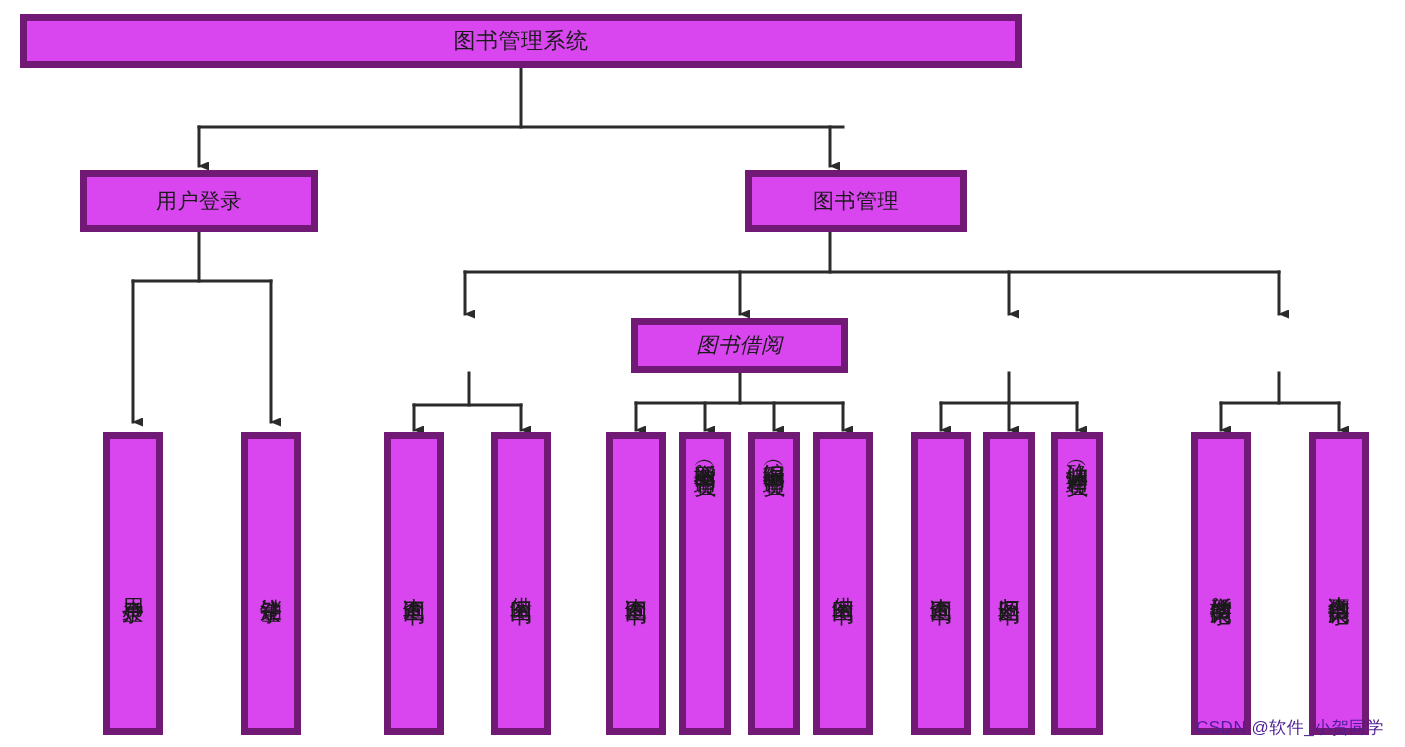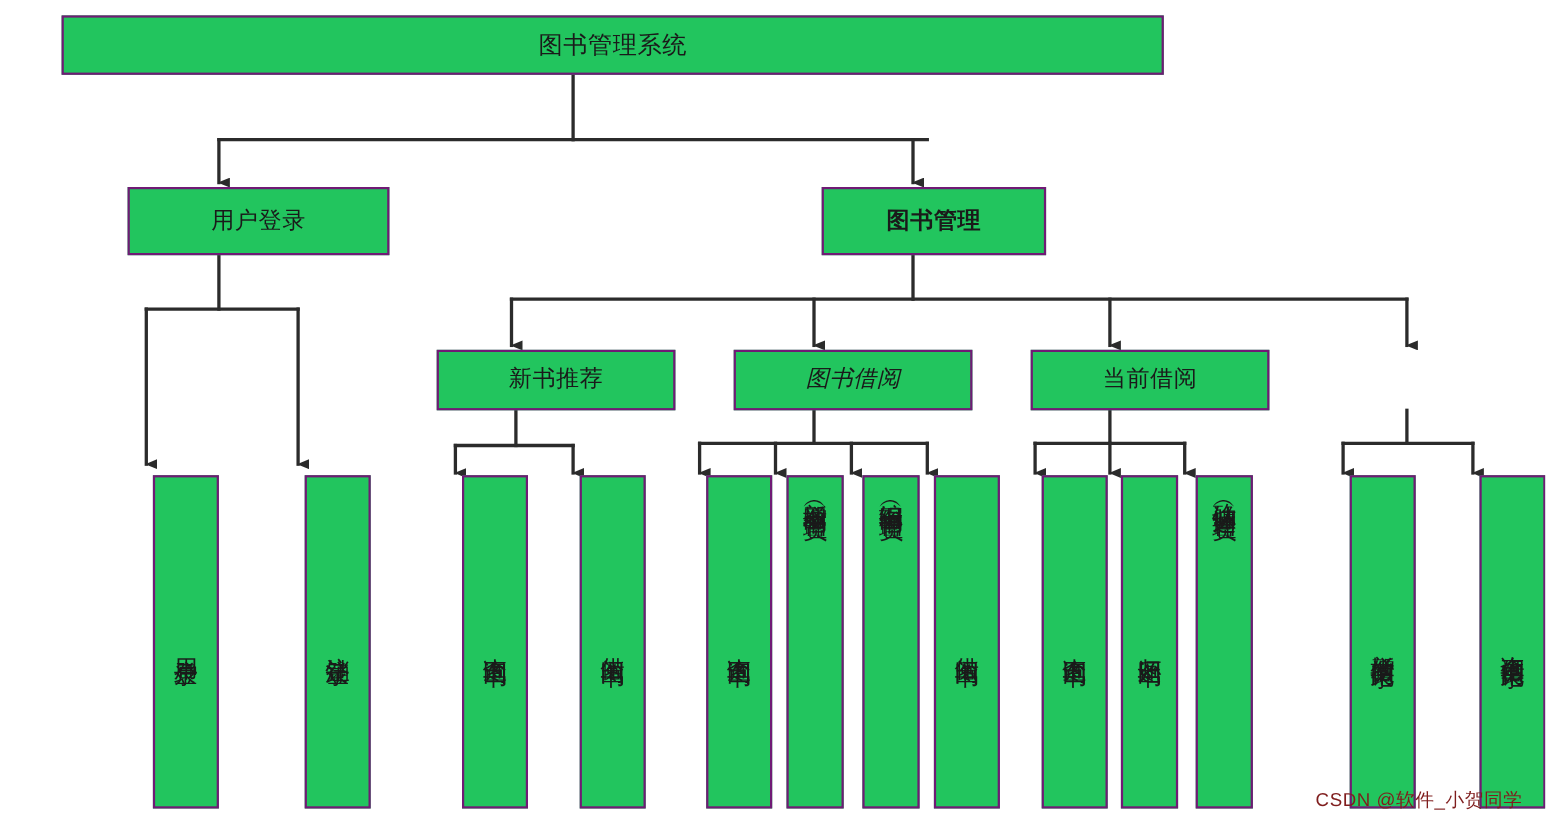--- a/index.html
+++ b/index.html
@@ -22,28 +22,27 @@
     position: absolute;
     left: 0;
     top: 0;
     width: 1405px;
     height: 747px;
     pointer-events: none;
   }
   .node {
     position: absolute;
     box-sizing: border-box;
-    background: #22c55e;
-    border: 2px solid #701a75;
+    background: #d946ef;
+    border: 7px solid #701a75;
     display: flex;
     align-items: center;
     justify-content: center;
     color: #1a1a1a;
     z-index: 2;
-    margin-left: 36px;
   }
   .node-label {
     display: block;
     text-align: center;
     line-height: 1.08;
     white-space: pre;
   }
   
   .node.h .node-label {
     font-size: 21px;
@@ -66,21 +65,21 @@
     letter-spacing: 2px;
   }
   
   .node.v.center {
     align-items: center;
     padding-top: 0;
   }
   .watermark {
     position: absolute;
     font-size: 17px;
-    color: #7f1d1d;
+    color: #4c1d95;
     letter-spacing: 0.5px;
     white-space: nowrap;
     z-index: 5;
     user-select: none;
   }
 </style>
 </head>
 <body>
 
 <div id="diagram-root">
@@ -136,35 +135,29 @@
   </svg>
 
   <div class="node h root" style="left:20px; top:14px; width:1002px; height:54px;">
     <span class="node-label">图书管理系统</span>
   </div>
 
   <div class="node h" style="left:80px; top:170px; width:238px; height:62px;">
     <span class="node-label">用户登录</span>
   </div>
 
-  <div class="node h" style="left:711px; top:170px; width:204px; height:62px;font-weight:bold;">
+  <div class="node h" style="left:745px; top:170px; width:222px; height:62px;">
     <span class="node-label">图书管理</span>
   </div>
 
-  <div class="node h" style="left:361px; top:318px; width:217px; height:55px;">
-    <span class="node-label">新书推荐</span>
-  </div>
 
   <div class="node h" style="left:631px; top:318px; width:217px; height:55px;font-style:italic;">
     <span class="node-label">图书借阅</span>
   </div>
 
-  <div class="node h" style="left:901px; top:318px; width:217px; height:55px;">
-    <span class="node-label">当前借阅</span>
-  </div>
 
 
   <div class="node v center" style="left:103px; top:432px; width:60px; height:303px;">
     <span class="node-label">用户登录</span>
   </div>
   <div class="node v center" style="left:241px; top:432px; width:60px; height:303px;">
     <span class="node-label">注销登录</span>
   </div>
 
   <div class="node v center" style="left:384px; top:432px; width:60px; height:303px;">

